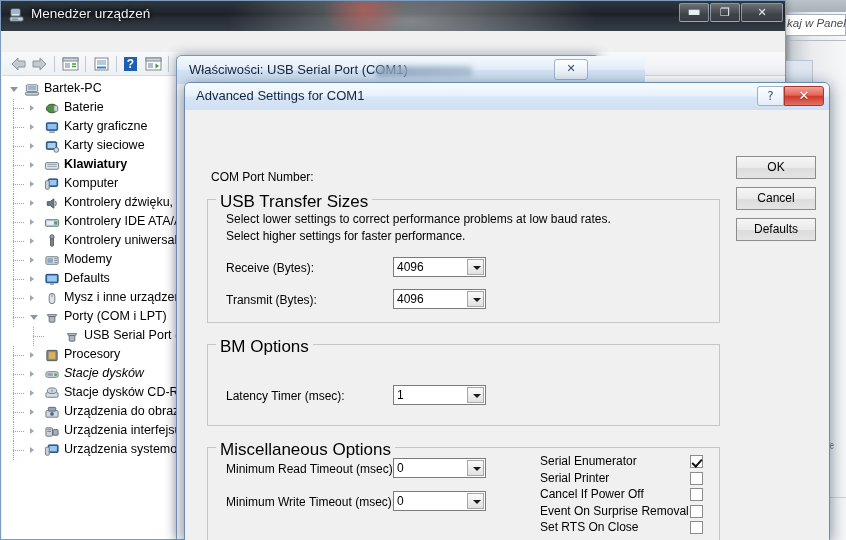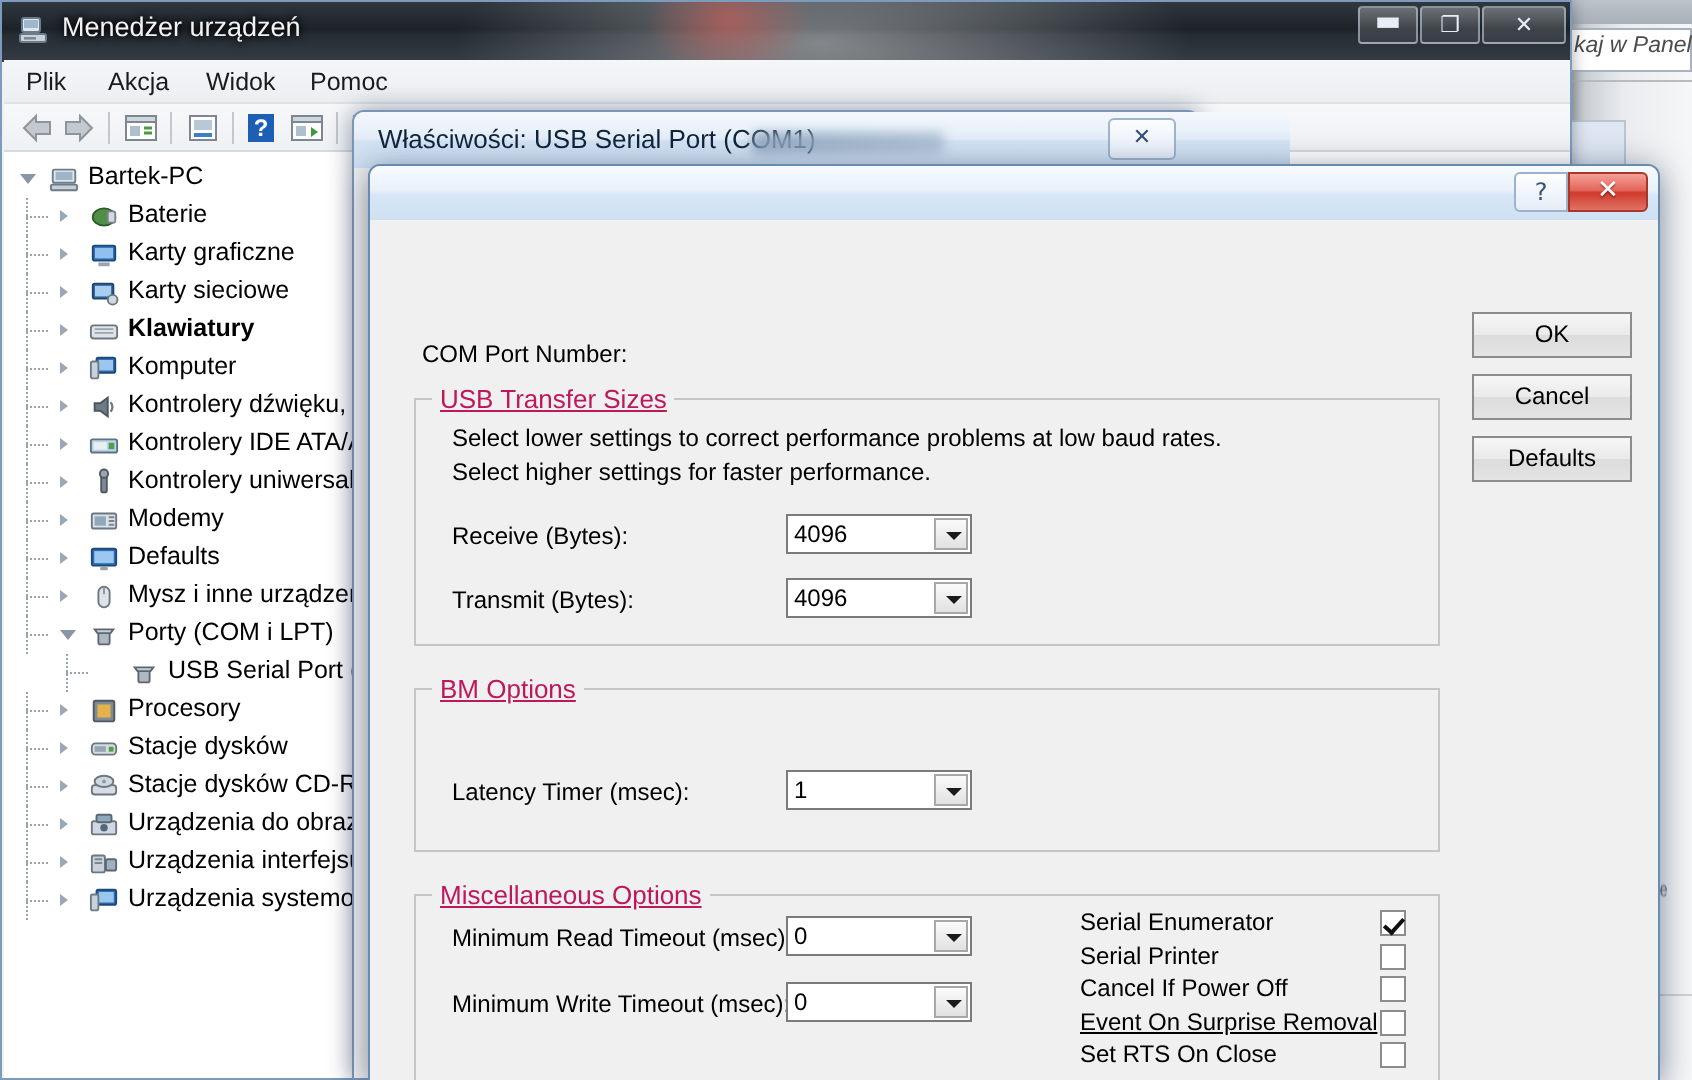--- a/index.html
+++ b/index.html
@@ -212,22 +212,22 @@
   .combo .carrow:after{
     content:"";position:absolute;left:5px;top:6px;width:0;height:0;
     border-left:4px solid transparent;border-right:4px solid transparent;
     border-top:4px solid #1a1a1a;
   }
   .combo.sel{background:#2a8fe8;border:1px solid #8b8b8b;}
   .combo.sel .cval{color:#ffffff;}
 
   .gbox{position:absolute;border:1px solid #c6c6c6;box-sizing:border-box;}
   .gbox-title{
-    position:absolute;font-size:13px;color:#be185d;background:#f0f0f0;
-    padding:0 4px;white-space:nowrap;text-decoration:underline;
+    position:absolute;font-size:17px;color:#000000;background:#f0f0f0;
+    padding:0 4px;white-space:nowrap;
   }
   .btn{
     position:absolute;width:80px;height:23px;
     background:linear-gradient(180deg,#f6f6f6 0%,#eaeaea 50%,#dcdcdc 51%,#e4e4e4 100%);
     border:1px solid #8c8c8c;box-sizing:border-box;
     font-size:12px;color:#000;text-align:center;line-height:21px;
   }
   .chk{
     position:absolute;width:13px;height:13px;background:#ffffff;
     border:1px solid #8c8c8c;box-sizing:border-box;
@@ -267,26 +267,20 @@
       <div class="winbtn-glyph">▬</div>
     </div>
     <div class="winbtn" id="btn-max">
       <div class="winbtn-glyph">❐</div>
     </div>
     <div class="winbtn" id="btn-close">
       <div class="winbtn-glyph">✕</div>
     </div>
   </div>
 
-  <div id="menubar">
-    <div class="menu-item" style="left:6px">Plik</div>
-    <div class="menu-item" style="left:47px">Akcja</div>
-    <div class="menu-item" style="left:96px">Widok</div>
-    <div class="menu-item" style="left:148px">Pomoc</div>
-  </div>
 
   <div id="toolbar">
     <svg class="tb-icon" style="left:8px" viewBox="0 0 17 16">
       <path d="M8 2 L2 8 L8 14 L8 11 L15 11 L15 5 L8 5 Z" fill="#c3c9cf" stroke="#8c949c"></path>
     </svg>
     <svg class="tb-icon" style="left:29px" viewBox="0 0 17 16">
       <path d="M9 2 L15 8 L9 14 L9 11 L2 11 L2 5 L9 5 Z" fill="#c3c9cf" stroke="#8c949c"></path>
     </svg>
     <div class="tb-sep" style="left:52px"></div>
     <svg class="tb-icon" style="left:60px" viewBox="0 0 17 16">
@@ -475,21 +469,21 @@
         <div class="tdots" style="left: 11px; top: 0px; height: 19px;"></div>
         <div class="tdash" style="left: 11px; top: 9px; width: 11px;"></div>
       </div>
       <div class="tnode" style="left: 0px; top: 289px;">
         <div class="texp" style="left: 28px;"></div>
         <svg class="ticon" viewBox="0 0 16 16" style="left: 42px;">
           <rect x="1.5" y="5" width="13" height="6" rx="2" fill="#d6dde3" stroke="#6c7781"></rect>
           <rect x="3" y="6.5" width="6" height="3" fill="#96a5b2"></rect>
           <rect x="10.5" y="6.8" width="2.6" height="2.6" fill="#4fa046"></rect>
         </svg>
-        <div class="tlabel" style="left: 62px;">Stacje dysków</div>
+        <div class="tlabel" style="left: 62px; font-style: italic;">Stacje dysków</div>
         <div class="tdots" style="left: 11px; top: 0px; height: 19px;"></div>
         <div class="tdash" style="left: 11px; top: 9px; width: 11px;"></div>
       </div>
       <div class="tnode" style="left: 0px; top: 308px;">
         <div class="texp" style="left: 28px;"></div>
         <svg class="ticon" viewBox="0 0 16 16" style="left: 42px;">
           <rect x="1.5" y="7" width="13" height="5" rx="1.6" fill="#d6dde3" stroke="#6c7781"></rect>
           <ellipse cx="8" cy="5" rx="5" ry="3" fill="#cfd8e0" stroke="#6c7781"></ellipse>
           <circle cx="8" cy="5" r="1" fill="#8c98a4"></circle>
         </svg>
@@ -542,20 +536,21 @@
     </div>
   </div>
   <div id="propdlg-body">
     <div id="propdlg-inner"></div>
   </div>
 </div>
 
 <div id="advdlg">
 
   <div id="advdlg-tb">
+    <div id="advdlg-title">Advanced Settings for COM1</div>
     <div id="adv-help">
       <div class="winbtn-glyph">?</div>
     </div>
     <div id="adv-close">
       <div class="winbtn-glyph">✕</div>
     </div>
   </div>
 
   <div id="advdlg-body">
 
@@ -601,21 +596,21 @@
       <div class="carrow"></div>
     </div>
 
     <div id="misc-checkboxes">
         <div class="chktext" style="left: 355px; top: 344px; text-align: right;">Serial Enumerator</div>
         <div class="chk on" style="left: 505px; top: 345px;"></div>
         <div class="chktext" style="left: 355px; top: 360.5px;">Serial Printer</div>
         <div class="chk" style="left: 505px; top: 361.5px;"></div>
         <div class="chktext" style="left: 355px; top: 377px;">Cancel If Power Off</div>
         <div class="chk" style="left: 505px; top: 378px;"></div>
-        <div class="chktext" style="left: 355px; top: 393.5px; text-decoration: underline;">Event On Surprise Removal</div>
+        <div class="chktext" style="left: 355px; top: 393.5px;">Event On Surprise Removal</div>
         <div class="chk" style="left: 505px; top: 394.5px;"></div>
         <div class="chktext" style="left: 355px; top: 410px;">Set RTS On Close</div>
         <div class="chk" style="left: 505px; top: 411px;"></div>
       </div>
 
     <div class="btn" style="left:551px;top:46px">OK</div>
     <div class="btn" style="left:551px;top:77px">Cancel</div>
     <div class="btn" style="left:551px;top:108px">Defaults</div>
   </div>
 </div>

